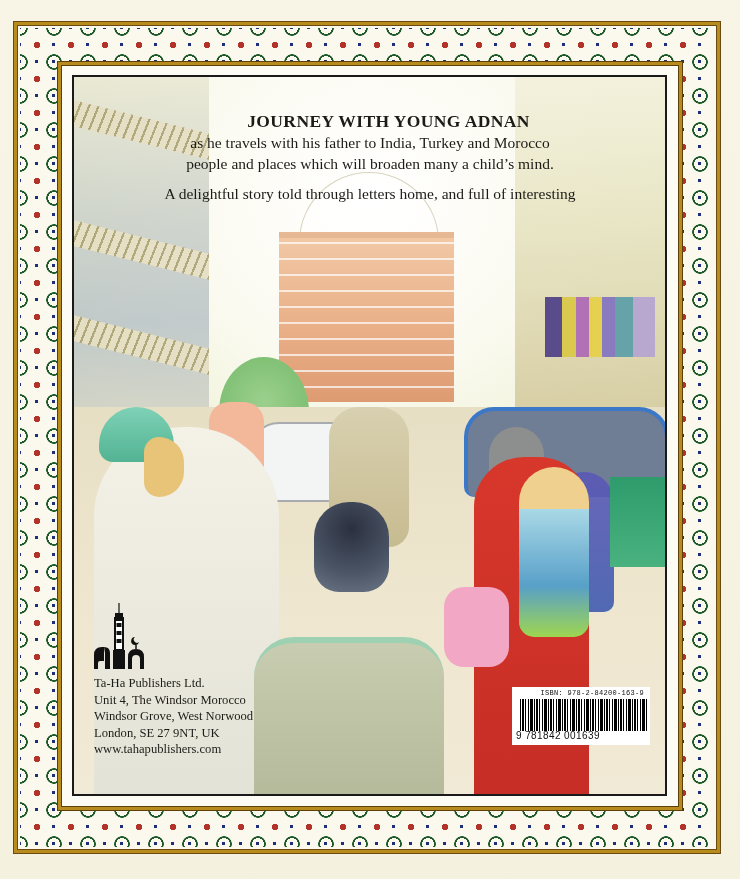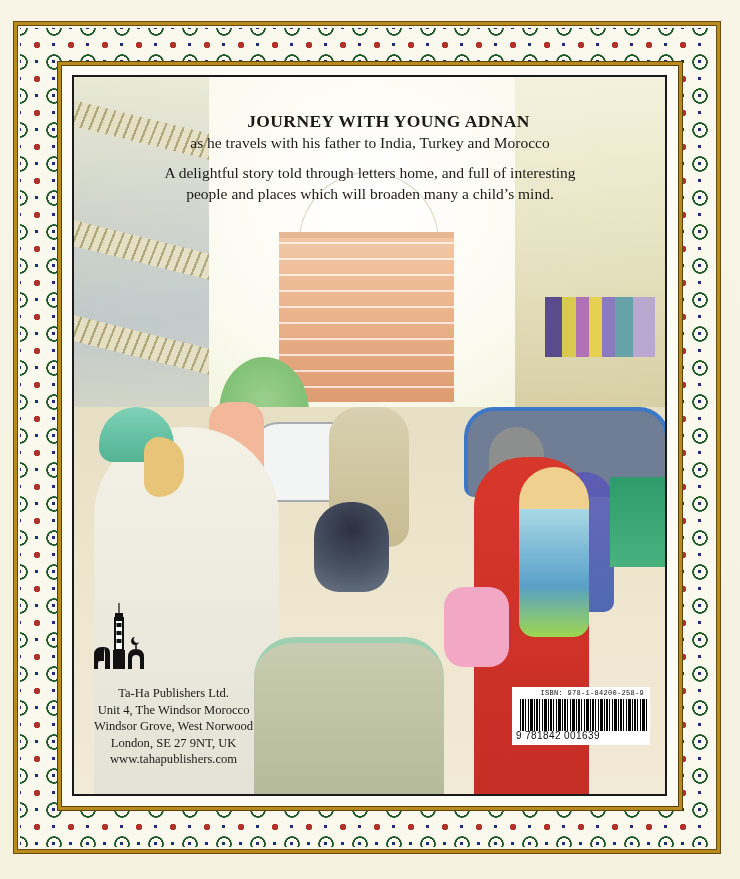--- a/index.html
+++ b/index.html
@@ -181,21 +181,21 @@
     .para2 { margin-top: 9px; }
     
     .publisher {
       position: absolute; left: 94px; top: 603px;
       color: #1d1b17;
     }
     .logo {
       width: 50px; height: 68px; position: relative;
     }
     .logo svg { display: block; }
-    .pub-lines { margin-top: 14px; text-align: center; }
+    .pub-lines { margin-top: 4px; }
     .pub-line { font-size: 12.6px; line-height: 16.6px; white-space: nowrap; }
     
     .barcode-box {
       position: absolute; left: 512px; top: 687px; width: 138px; height: 58px;
       background: #ffffff;
       padding: 2px 4px;
     }
     .isbn-label {
       font-family: "Liberation Mono", "DejaVu Sans Mono", monospace;
       font-size: 7px; text-align: right; color: #111; letter-spacing: .3px;
@@ -251,22 +251,22 @@
     <div class="boy-head"></div>
     <div class="woman-hair"></div>
     <div class="woman"></div>
     <div class="pink-bag"></div>
     <div class="baby"></div>
   </div>
 
   <div class="title-block">
     <div class="title">JOURNEY WITH YOUNG ADNAN</div>
     <div class="line">as he travels with his father to India, Turkey and Morocco</div>
+    <div class="line">people and places which will broaden many a child’s mind.</div>
     <div class="line para2">A delightful story told through letters home, and full of interesting</div>
-    <div class="line">people and places which will broaden many a child’s mind.</div>
   </div>
 
   <div class="publisher">
     <div class="logo">
       <svg width="50" height="68" viewBox="0 0 50 68">
         <line x1="25" y1="0" x2="25" y2="10" stroke="#111" stroke-width="1.2"></line>
         <rect x="21" y="10" width="8" height="4" fill="#111"></rect>
         <rect x="20" y="14" width="10" height="3" fill="#111"></rect>
         <rect x="21" y="17" width="8" height="30" fill="#fff" stroke="#111" stroke-width="2"></rect>
         <rect x="22.5" y="20" width="5" height="4" fill="#111"></rect>
@@ -283,17 +283,17 @@
     <div class="pub-lines">
       <div class="pub-line">Ta-Ha Publishers Ltd.</div>
       <div class="pub-line">Unit 4, The Windsor Morocco</div>
       <div class="pub-line">Windsor Grove, West Norwood</div>
       <div class="pub-line">London, SE 27 9NT, UK</div>
       <div class="pub-line">www.tahapublishers.com</div>
     </div>
   </div>
 
   <div class="barcode-box">
-    <div class="isbn-label">ISBN: 978-1-84200-258-9</div>
+    <div class="isbn-label">ISBN: 978-2-84200-163-9</div>
     <div class="bars"></div>
     <div class="barcode-digits">9 781842 001639</div>
   </div>
 </div>
 
 </body></html>

